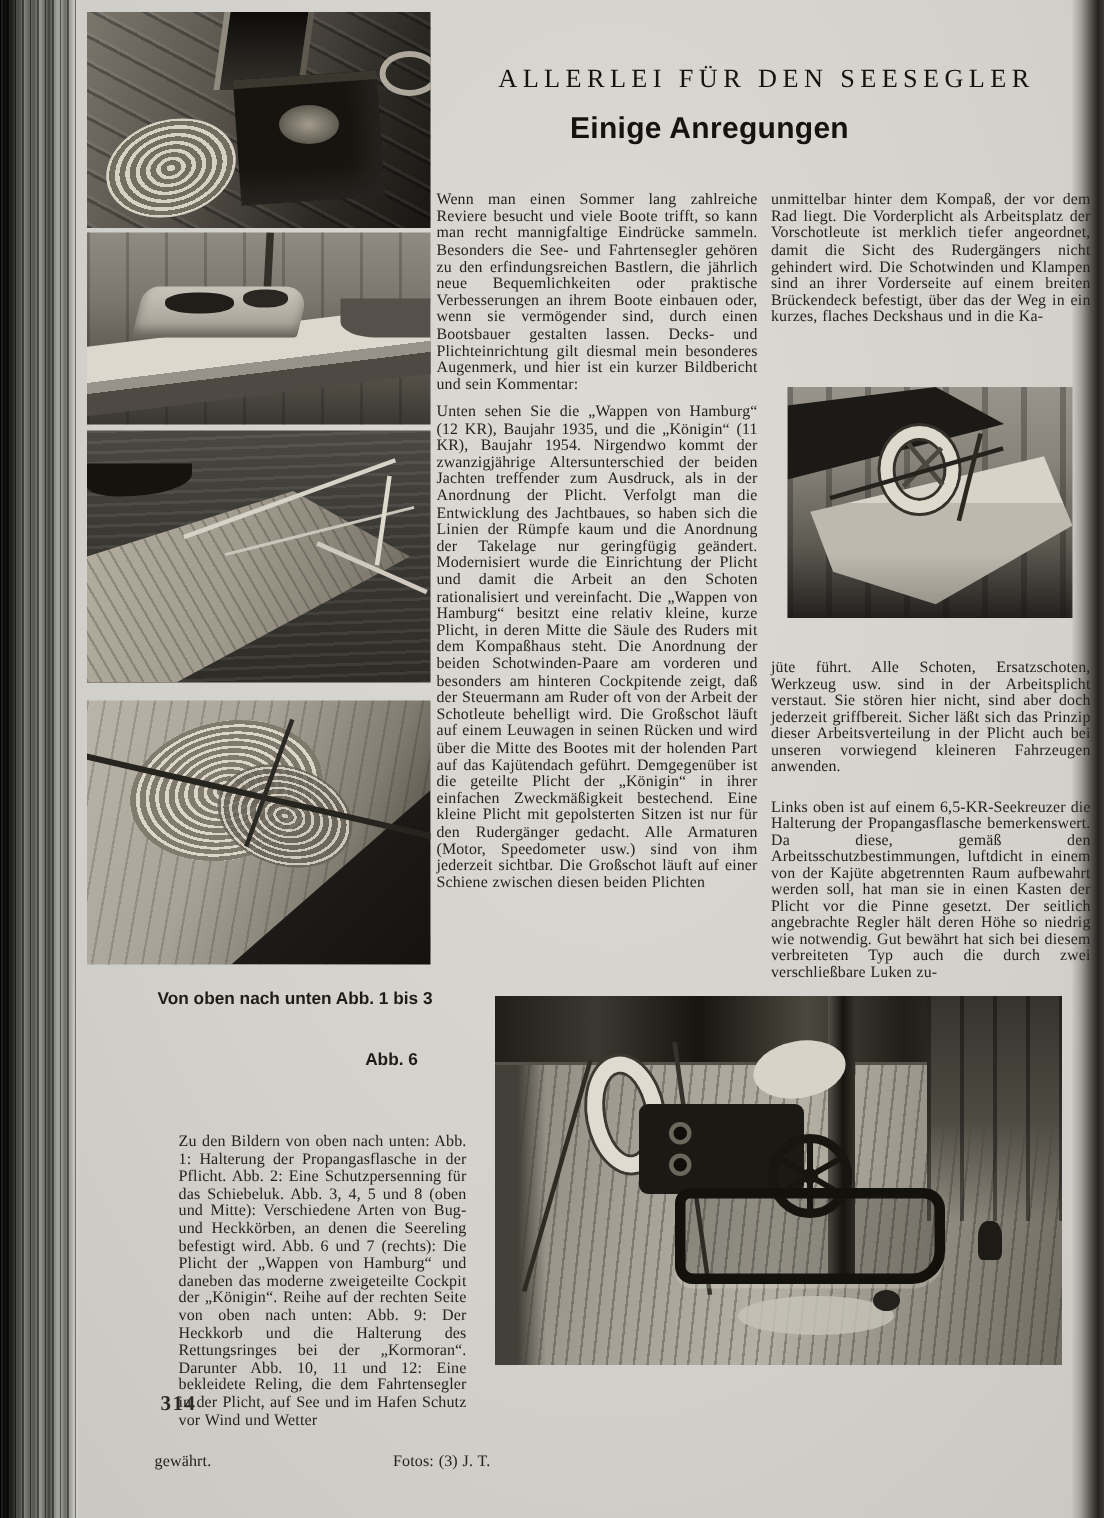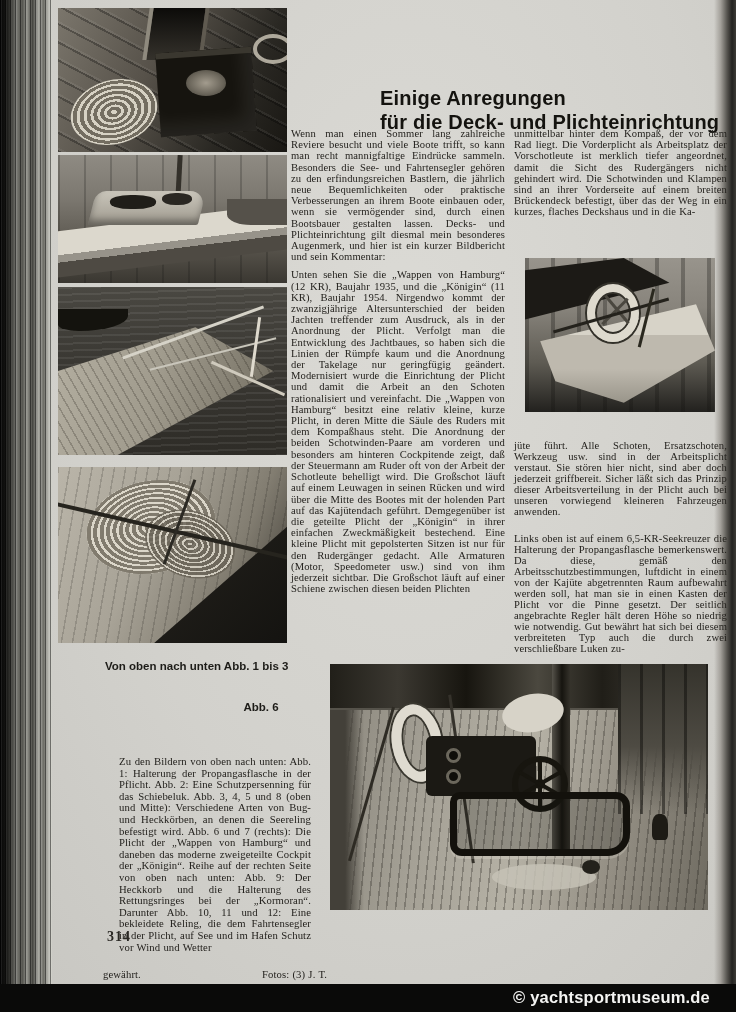--- a/index.html
+++ b/index.html
@@ -127,21 +127,21 @@
   .p6-ellipse { left:162px; top:200px; width:104px; height:26px; background:#c6c2b6; border-radius:50%; opacity:.85; }
   .p6-winch { left:252px; top:196px; width:18px; height:14px; background:#23211b; border-radius:50%; }
   .p6-bollard { left:322px; top:150px; width:16px; height:26px; background:#1d1b15; border-radius:40% 40% 20% 20%; }
 
   
   .title { position:absolute; left:299px; top:42px; width:424px; z-index:3;
     text-align:center; white-space:nowrap; font-size:17.5px; letter-spacing:3.6px;
     font-weight:400; color:#14130f; }
   .subtitle { position:absolute; left:380px; top:75px; z-index:3;
     font-family:"Liberation Sans", sans-serif; font-weight:bold; font-size:20px;
-    line-height:23.5px; color:#14130f; letter-spacing:.2px;margin-top:12px; }
+    line-height:23.5px; color:#14130f; letter-spacing:.2px; }
 
   .body-text { position:absolute; z-index:3; text-align:justify;
     font-size:10.6px; line-height:11.2px; letter-spacing:.1px; word-spacing:.4px; color:#24221e; }
   .body-text p { margin:0 0 7px 0; }
   .col1  { left:291px; top:128px; width:214px; }
   .col2a { left:514px; top:128px; width:213px; }
   .col2b { left:514px; top:424px; width:213px; line-height:11.0px; }
   .col2b p { margin:16px 0 3px 0; }
 
   .series-label { position:absolute; left:105px; top:660px; z-index:3;
@@ -195,23 +195,23 @@
   </div>
 
   <div class="photo photo-4">
     <div class="p4-water"></div>
     <div class="p4-rope1"></div>
     <div class="p4-rope2"></div>
     <div class="p4-tube"></div>
     <div class="p4-tube2"></div>
   </div>
 
+  <div class="title">ALLERLEI FÜR DEN SEESEGLER</div>
   <div class="subtitle">
     <div>Einige Anregungen</div>
-    <div>für die Deck- und Plichteinrichtung</div>
   </div>
 
   <div class="body-text col1">
     <p>Wenn man einen Sommer lang zahlreiche Reviere besucht und viele Boote trifft, so kann man recht mannigfaltige Eindrücke sammeln. Besonders die See- und Fahrtensegler gehören zu den erfindungsreichen Bastlern, die jährlich neue Bequemlichkeiten oder praktische Verbesserungen an ihrem Boote einbauen oder, wenn sie vermögender sind, durch einen Bootsbauer gestalten lassen. Decks- und Plichteinrichtung gilt diesmal mein besonderes Augenmerk, und hier ist ein kurzer Bildbericht und sein Kommentar:</p>
     <p>Unten sehen Sie die „Wappen von Hamburg“ (12 KR), Baujahr 1935, und die „Königin“ (11 KR), Baujahr 1954. Nirgendwo kommt der zwanzigjährige Altersunterschied der beiden Jachten treffender zum Ausdruck, als in der Anordnung der Plicht. Verfolgt man die Entwicklung des Jachtbaues, so haben sich die Linien der Rümpfe kaum und die Anordnung der Takelage nur geringfügig geändert. Modernisiert wurde die Einrichtung der Plicht und damit die Arbeit an den Schoten rationalisiert und vereinfacht. Die „Wappen von Hamburg“ besitzt eine relativ kleine, kurze Plicht, in deren Mitte die Säule des Ruders mit dem Kompaßhaus steht. Die Anordnung der beiden Schotwinden-Paare am vorderen und besonders am hinteren Cockpitende zeigt, daß der Steuermann am Ruder oft von der Arbeit der Schotleute behelligt wird. Die Großschot läuft auf einem Leuwagen in seinen Rücken und wird über die Mitte des Bootes mit der holenden Part auf das Kajütendach geführt. Demgegenüber ist die geteilte Plicht der „Königin“ in ihrer einfachen Zweckmäßigkeit bestechend. Eine kleine Plicht mit gepolsterten Sitzen ist nur für den Rudergänger gedacht. Alle Armaturen (Motor, Speedometer usw.) sind von ihm jederzeit sichtbar. Die Großschot läuft auf einer Schiene zwischen diesen beiden Plichten</p>
   </div>
 
   <div class="body-text col2a">
     <p>unmittelbar hinter dem Kompaß, der vor dem Rad liegt. Die Vorderplicht als Arbeitsplatz der Vorschotleute ist merklich tiefer angeordnet, damit die Sicht des Rudergängers nicht gehindert wird. Die Schotwinden und Klampen sind an ihrer Vorderseite auf einem breiten Brückendeck befestigt, über das der Weg in ein kurzes, flaches Deckshaus und in die Ka-</p>
   </div>
@@ -258,17 +258,14 @@
     <div class="p6-spk s2"></div>
     <div class="p6-spk s3"></div>
     <div class="p6-coaming"></div>
     <div class="p6-ellipse"></div>
     <div class="p6-winch"></div>
     <div class="p6-bollard"></div>
   </div>
 
   <div class="page-number">314</div>
 
-  <div class="bottom-bar">
-    <div class="watermark">© yachtsportmuseum.de</div>
-  </div>
 
 </div>
 
 </body></html>

